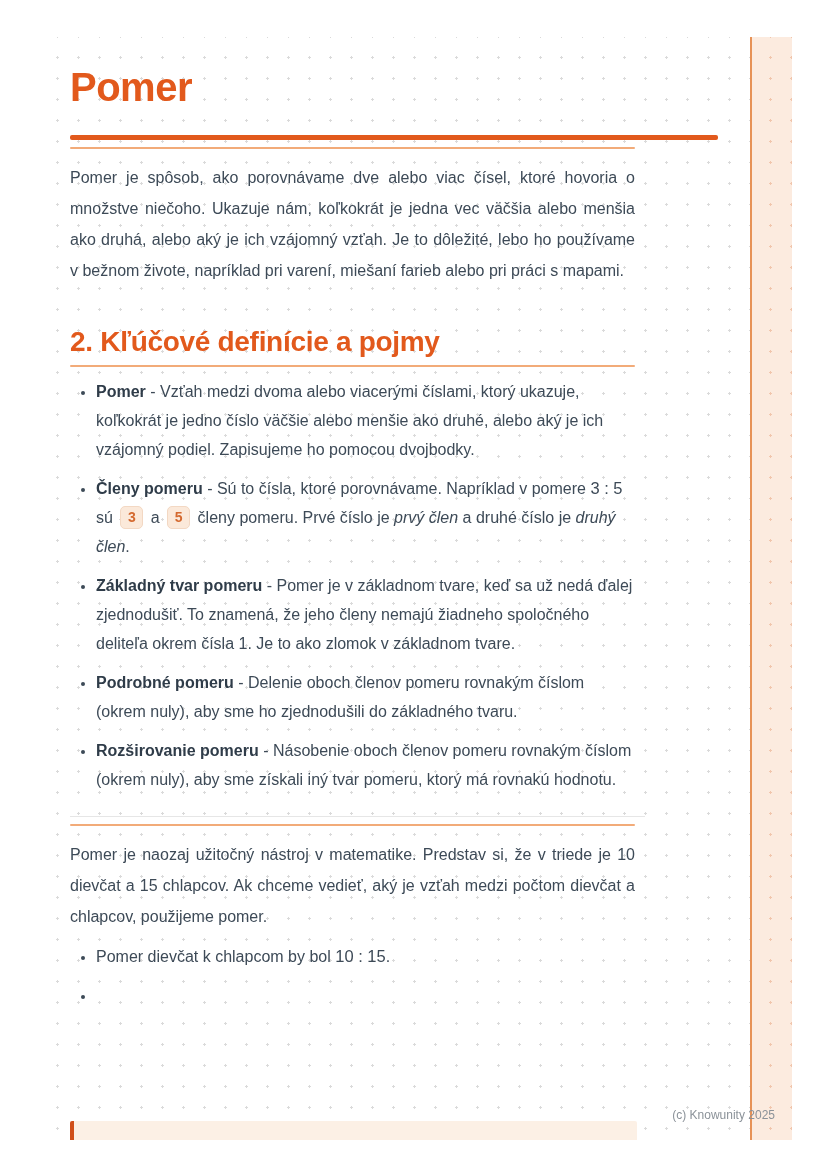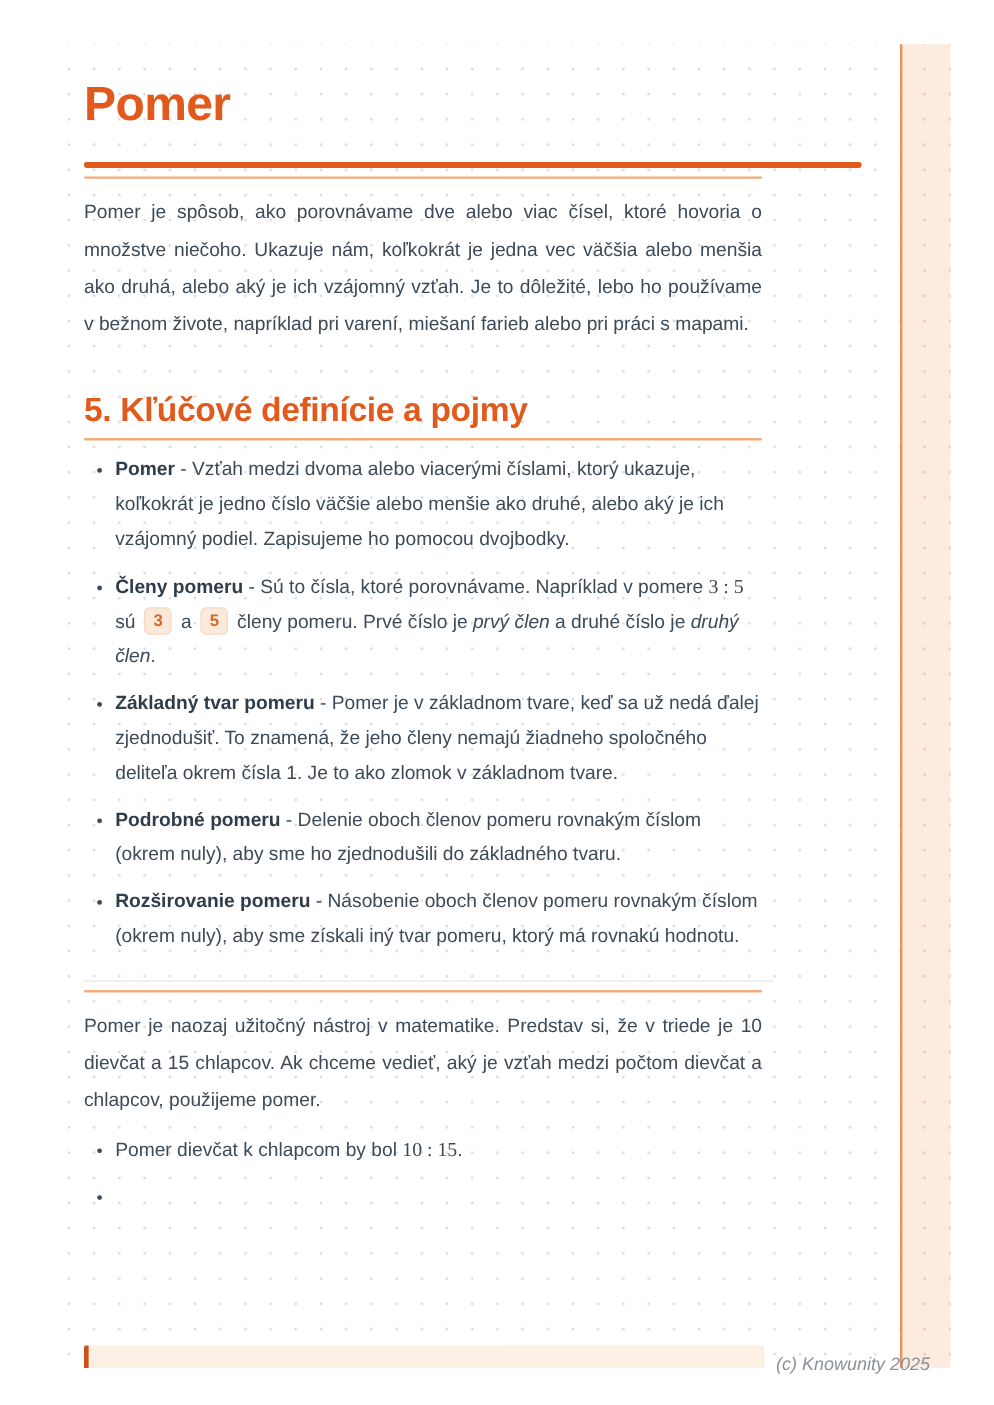--- a/index.html
+++ b/index.html
@@ -59,21 +59,21 @@
   }
   p{margin:13px 0 0 0;}
   p.just{text-align:justify;}
 
   ul{margin:10px 0 0 0;padding:0 0 0 26px;list-style:disc outside;}
   li{margin:0 0 10px 0;line-height:29px;}
   li::marker{color:#3d4a57;font-size:13px;}
 
   .seg-b{font-weight:bold;color:#2f3c49;}
   .seg-i{font-style:italic;}
-  .seg-m{font-family:Liberation Serif, serif;font-size:16.5px;}
+  .seg-m{font-family:Liberation Sans, sans-serif;font-size:16.5px;}
   .seg-badge{
     display:inline-block;
     min-width:13px;height:21px;line-height:21px;
     padding:0 4px;margin:0 3px;
     background:#fbe9da;border:1px solid #f3d8c3;border-radius:5px;
     color:#d4692f;font-weight:bold;font-size:14px;text-align:center;
     vertical-align:1px;
   }
 
   .divider{
@@ -82,44 +82,43 @@
   }
 
   .callout-cut{
     position:absolute;left:70px;top:1121px;width:567px;height:19px;
     background:#fcf0e5;border-left:4px solid #d04f1a;
     border-radius:2px 2px 0 0;
     box-sizing:border-box;
   }
 
   .footer{
-    position:absolute;top:1131px;left:500px;width:275px;
-    text-align:right;font-size:15px;line-height:14px;color:#8b9299;
+    position:absolute;top:1108px;left:500px;width:275px;
+    text-align:right;font-size:12px;line-height:14px;color:#8b9299;
     z-index:5;
-    font-style:italic;
   }
 </style>
 </head>
 <body>
 
 <div class="canvas">
   <div class="dots-bg"></div>
   <div class="margin-strip"></div>
 
   <div class="content">
     <h1>Pomer</h1>
     <div class="title-rule"></div>
 
     <section>
       <div class="h2-rule"></div>
       <p class="just"><span class="seg-t">Pomer je spôsob, ako porovnávame dve alebo viac čísel, ktoré hovoria o množstve niečoho. Ukazuje nám, koľkokrát je jedna vec väčšia alebo menšia ako druhá, alebo aký je ich vzájomný vzťah. Je to dôležité, lebo ho používame v bežnom živote, napríklad pri varení, miešaní farieb alebo pri práci s mapami.</span></p>
     </section>
 
     <section>
-      <h2>5. Kľúčové definície a pojmy</h2>
+      <h2>2. Kľúčové definície a pojmy</h2>
       <div class="h2-rule"></div>
       <ul>
         <li><span class="seg-b">Pomer</span><span class="seg-t"> - Vzťah medzi dvoma alebo viacerými číslami, ktorý ukazuje, koľkokrát je jedno číslo väčšie alebo menšie ako druhé, alebo aký je ich vzájomný podiel. Zapisujeme ho pomocou dvojbodky.</span></li>
         <li><span class="seg-b">Členy pomeru</span><span class="seg-t"> - Sú to čísla, ktoré porovnávame. Napríklad v pomere </span><span class="seg-m">3 : 5</span><span class="seg-t"> sú </span><span class="seg-badge">3</span><span class="seg-t"> a </span><span class="seg-badge">5</span><span class="seg-t"> členy pomeru. Prvé číslo je </span><span class="seg-i">prvý člen</span><span class="seg-t"> a druhé číslo je </span><span class="seg-i">druhý člen</span><span class="seg-t">.</span></li>
         <li><span class="seg-b">Základný tvar pomeru</span><span class="seg-t"> - Pomer je v základnom tvare, keď sa už nedá ďalej zjednodušiť. To znamená, že jeho členy nemajú žiadneho spoločného deliteľa okrem čísla 1. Je to ako zlomok v základnom tvare.</span></li>
         <li><span class="seg-b">Podrobné pomeru</span><span class="seg-t"> - Delenie oboch členov pomeru rovnakým číslom (okrem nuly), aby sme ho zjednodušili do základného tvaru.</span></li>
         <li><span class="seg-b">Rozširovanie pomeru</span><span class="seg-t"> - Násobenie oboch členov pomeru rovnakým číslom (okrem nuly), aby sme získali iný tvar pomeru, ktorý má rovnakú hodnotu.</span></li>
       </ul>
     </section>
 

